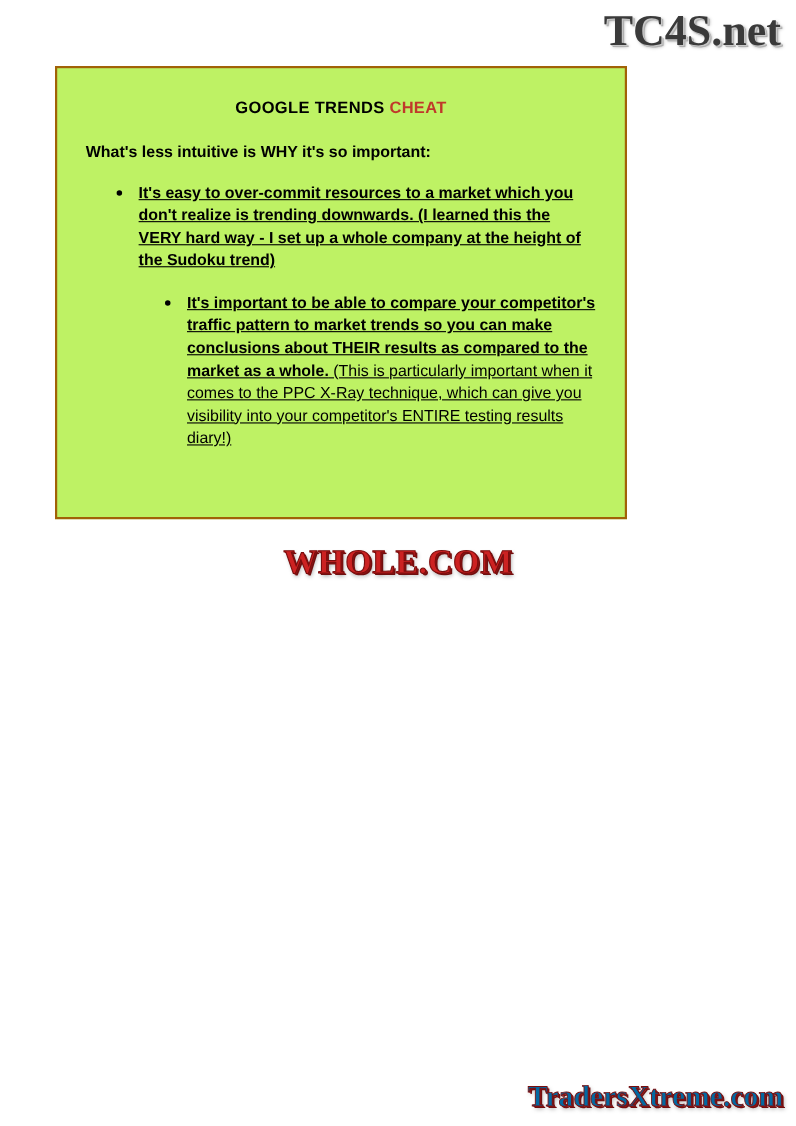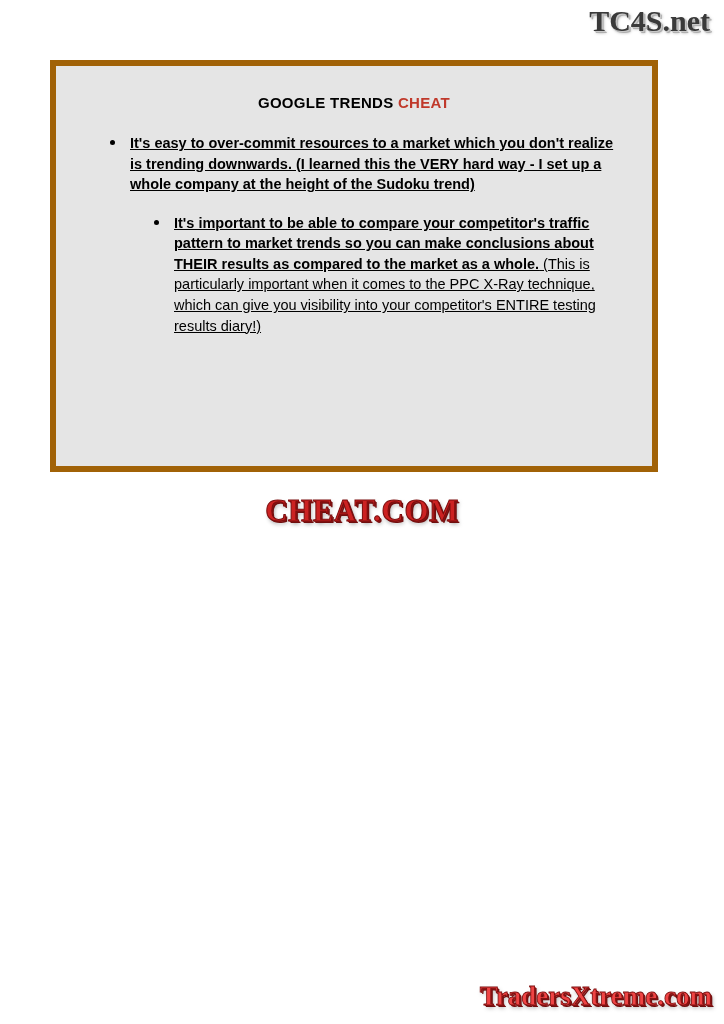--- a/index.html
+++ b/index.html
@@ -15,39 +15,39 @@
     overflow: hidden;
   }
 
   
   .watermark-top {
     position: absolute;
     top: 4px;
     right: 14px;
     font-family: "Liberation Serif", serif;
     font-weight: bold;
-    font-size: 30px;
+    font-size: 40px;
     letter-spacing: 0px;
     color: #3a3a3a;
     text-shadow:
       1px 1px 0 #c9c9c9,
       2px 2px 0 #b0b0b0,
       2px 2px 3px rgba(0,0,0,0.35);
     white-space: nowrap;
   }
 
   
   .doc-box {
     position: absolute;
     left: 50px;
     top: 60px;
-    width: 608px;
+    width: 520px;
     min-height: 412px;
-    border: 6px solid #a16207;
-    background: #e5e5e5;
+    border: 2px solid #a16207;
+    background: #bef264;
     box-sizing: border-box;
     padding: 22px 26px 24px 26px;
   }
 
   .doc-title {
     text-align: center;
     font-size: 15px;
     font-weight: bold;
     color: #000000;
     margin: 6px 0 22px 0;
@@ -125,52 +125,53 @@
   }
 
   
   .watermark-bottom {
     position: absolute;
     right: 12px;
     bottom: 12px;
     font-family: "Liberation Serif", serif;
     font-weight: bold;
     font-size: 27px;
-    color: #ef4444;
+    color: #0369a1;
     -webkit-text-stroke: 0.8px #7a0d0d;
     text-shadow:
       1px 1px 0 #8d1414,
       2px 2px 0 #6f0f0f,
       2px 3px 4px rgba(0,0,0,0.35);
     white-space: nowrap;
   }
 </style>
 </head>
 <body>
 
 <div class="watermark-top">TC4S.net</div>
 
 <div class="doc-box">
 
   <div class="doc-title">
     <span>GOOGLE TRENDS </span><span class="accent">CHEAT</span>
   </div>
 
 
+  <p class="para tight">What's less intuitive is WHY it's so important:</p>
 
   <ul class="bullets">
     <li>
       <span class="bullet-dot"></span>
       <span>It's easy to over-commit resources to a market which you don't realize is trending downwards.  (I learned this the VERY hard way - I set up a whole company at the height of the Sudoku trend)</span><span class="norm"></span>
     </li>
     <li>
       <span class="bullet-dot"></span>
       <span>It's important to be able to compare your competitor's traffic pattern to market trends so you can make conclusions about THEIR results as compared to the market as a whole.</span><span class="norm">  (This is particularly important when it comes to the PPC X-Ray technique, which can give you visibility into your competitor's ENTIRE testing results diary!)</span>
     </li>
   </ul>
 
 </div>
 
 <div class="logo-center">
-  <span class="logo-text">CHEAT.COM</span>
+  <span class="logo-text">WHOLE.COM</span>
 </div>
 
 <div class="watermark-bottom">TradersXtreme.com</div>
 
 </body></html>

